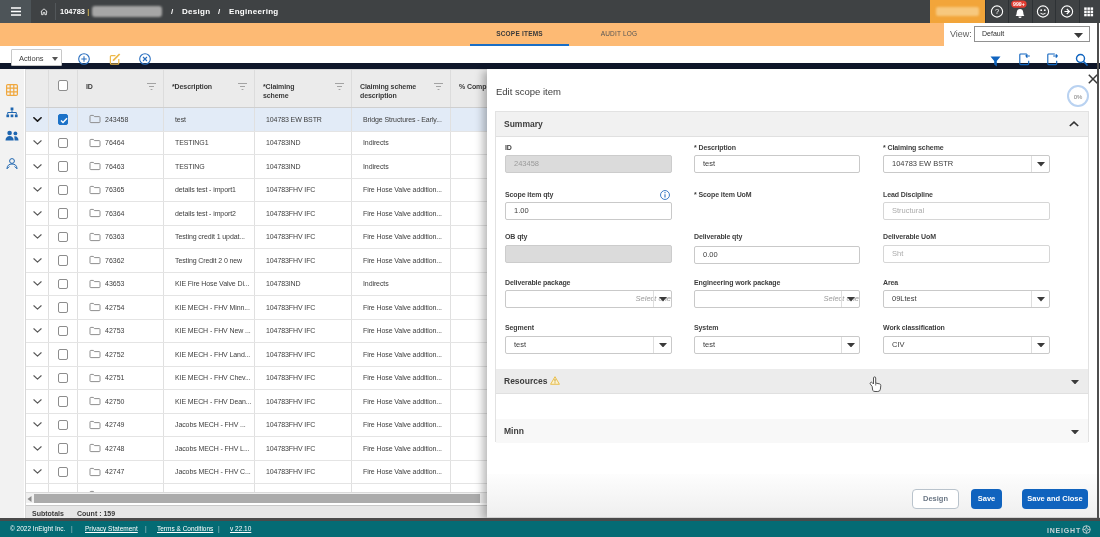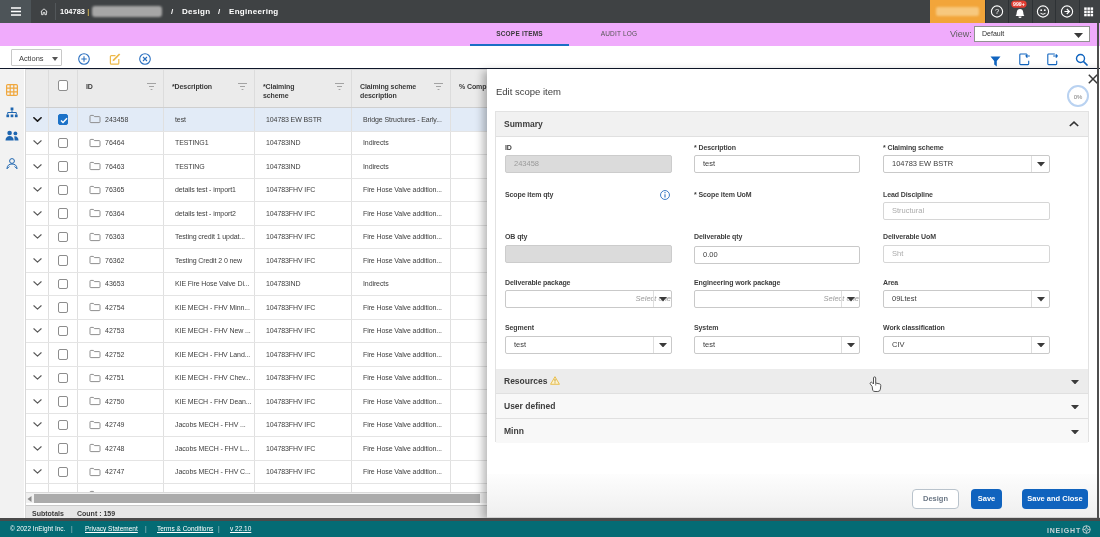--- a/index.html
+++ b/index.html
@@ -10,31 +10,31 @@
 #homeic{position:absolute;left:40px;top:8px;}
 #tsep{position:absolute;left:55px;top:3px;width:1px;height:17px;background:#53575a;}
 .crumb{position:absolute;top:0;height:23px;line-height:23px;font-size:7.5px;font-weight:bold;color:#fff;}
 .c2x{font-size:8px;letter-spacing:0.3px;}
 #blurbox{position:absolute;left:92px;top:6px;width:70px;height:11px;background:#a6a6a6;border-radius:3px;filter:blur(1.2px);}
 #obtn{position:absolute;left:930px;top:0;width:55px;height:23px;background:#f2a53a;}
 #obtn i{position:absolute;left:6px;top:7px;width:43px;height:9px;background:#f7c87e;border-radius:2px;filter:blur(1.2px);}
 .tic{position:absolute;top:0;width:23px;height:23px;}
 .tsep2{position:absolute;top:0;width:1px;height:23px;background:#2e3235;}
 
-#tabsrow{position:absolute;left:0;top:23px;width:1100px;height:23px;background:#f0abfc;padding-left:16px;}
+#tabsrow{position:absolute;left:0;top:23px;width:944px;height:23px;background:#fdba74;padding-left:16px;}
 .tab{position:absolute;top:0;height:23px;line-height:22px;font-size:6.5px;color:#555;text-align:center;letter-spacing:.2px;}
 #tab1{left:470px;width:99px;font-weight:bold;color:#3a3a3a;}
 #tab1u{position:absolute;left:470px;top:20.5px;width:99px;height:3px;background:#1a6ec5;}
 #tab2{left:569px;width:100px;}
 #viewlbl{position:absolute;left:950px;top:6px;font-size:9px;color:#5f5f5f;}
 #viewdd{position:absolute;left:974px;top:3px;width:116px;height:16px;border:1px solid #919191;background:#fff;}
 #viewdd span{position:absolute;left:7px;top:3px;font-size:7px;color:#2f2f2f;}
 #viewdd svg{position:absolute;right:6px;top:5.5px;}
 
-#toolbar{position:absolute;left:0;top:46px;width:1100px;height:23px;background:#fff;border-bottom:1px solid #0f172a;}
+#toolbar{position:absolute;left:0;top:46px;width:1100px;height:23px;background:#fff;border-bottom:6px solid #0f172a;}
 #actions{position:absolute;left:11px;top:3px;width:51px;height:17px;border:1px solid #c8c8c8;background:#fff;border-radius:1px;}
 #actions span{position:absolute;left:7px;top:4px;font-size:7.5px;color:#3c3c3c;}
 #actions svg{position:absolute;right:3.5px;top:7px;}
 .tbic{position:absolute;top:5px;}
 
 #sidebar{position:absolute;left:0;top:69px;width:24px;height:450px;background:#f2f2f2;}
 .sic{position:absolute;left:6px;}
 
 #grid{position:absolute;left:25px;top:69px;width:462px;height:450px;background:#fff;overflow:hidden;border-top:1px solid #d8d8d8;border-left:1px solid #d8d8d8;}
 #ghead{position:absolute;left:0;top:0;width:560px;height:38px;background:#ebebeb;border-bottom:1px solid #cfcfcf;}
@@ -636,26 +636,20 @@
   <div class="abar" id="bar-res">
         <div class="at">Resources <svg width="10" height="9" viewBox="0 0 11 10" style="vertical-align:-1px">
             <path d="M5.5 0.8 L10.4 9.2 H0.6 Z" fill="#fdf3cf" stroke="#e8b93c" stroke-width="1"></path>
             <path d="M5.5 3.4 V6.2" stroke="#b98f1f" stroke-width="1"></path>
             <circle cx="5.5" cy="7.6" r="0.6" fill="#b98f1f"></circle>
           </svg></div>
         <svg class="car" width="8" height="4.5" viewBox="0 0 8 4.5" style="top:10.5px">
           <path d="M0 0 L4 4.5 L8 0 Z" fill="#3a3a3a"></path>
         </svg>
       </div>
-  <div class="abar" id="bar-ud">
-        <div class="at">User defined</div>
-        <svg class="car" width="8" height="4.5" viewBox="0 0 8 4.5" style="top:10.5px">
-          <path d="M0 0 L4 4.5 L8 0 Z" fill="#3a3a3a"></path>
-        </svg>
-      </div>
   <div class="abar" id="bar-dt">
         <div class="at">Minn</div>
         <svg class="car" width="8" height="4.5" viewBox="0 0 8 4.5" style="top:10.5px">
           <path d="M0 0 L4 4.5 L8 0 Z" fill="#3a3a3a"></path>
         </svg>
       </div>
 <div class="flab colA" style="top:31.5px">ID</div>
 <div class="fin colA dis" style="top:43.0px">243458</div>
 <div class="flab colB" style="top:31.5px">* Description</div>
 <div class="fin colB " style="top:43.0px">test</div>
@@ -663,20 +657,21 @@
 <div class="fin colC " style="top:43.0px">104783 EW BSTR<span class="ddz">
           <svg width="8" height="4.5" viewBox="0 0 8 4.5">
             <path d="M0 0 L4 4.5 L8 0 Z" fill="#3a3a3a"></path>
           </svg>
         </span></div>
 <div class="flab colA" style="top:78.5px">Scope item qty <svg width="10" height="10" viewBox="0 0 11 11" style="position:absolute;left:155px;top:-1px">
           <circle cx="5.5" cy="5.5" r="4.9" fill="none" stroke="#2a6fc0" stroke-width="1"></circle>
           <path d="M5.5 4.8 V8.2" stroke="#2a6fc0" stroke-width="1.2"></path>
           <circle cx="5.5" cy="3" r="0.7" fill="#2a6fc0"></circle>
         </svg></div>
+<div class="fin colA " style="top:90.0px">1.00</div>
 <div class="flab colB" style="top:78.5px">* Scope item UoM</div>
 <div class="flab colC" style="top:78.5px">Lead Discipline</div>
 <div class="fin colC ph" style="top:90.0px">Structural</div>
 <div class="flab colA" style="top:121.0px">OB qty</div>
 <div class="fin colA dis" style="top:132.5px"></div>
 <div class="flab colB" style="top:121.0px">Deliverable qty</div>
 <div class="fin colB " style="top:134px">0.00</div>
 <div class="flab colC" style="top:121.0px">Deliverable UoM</div>
 <div class="fin colC ph" style="top:132.5px">Sht</div>
 <div class="flab colA" style="top:166.5px">Deliverable package</div>

